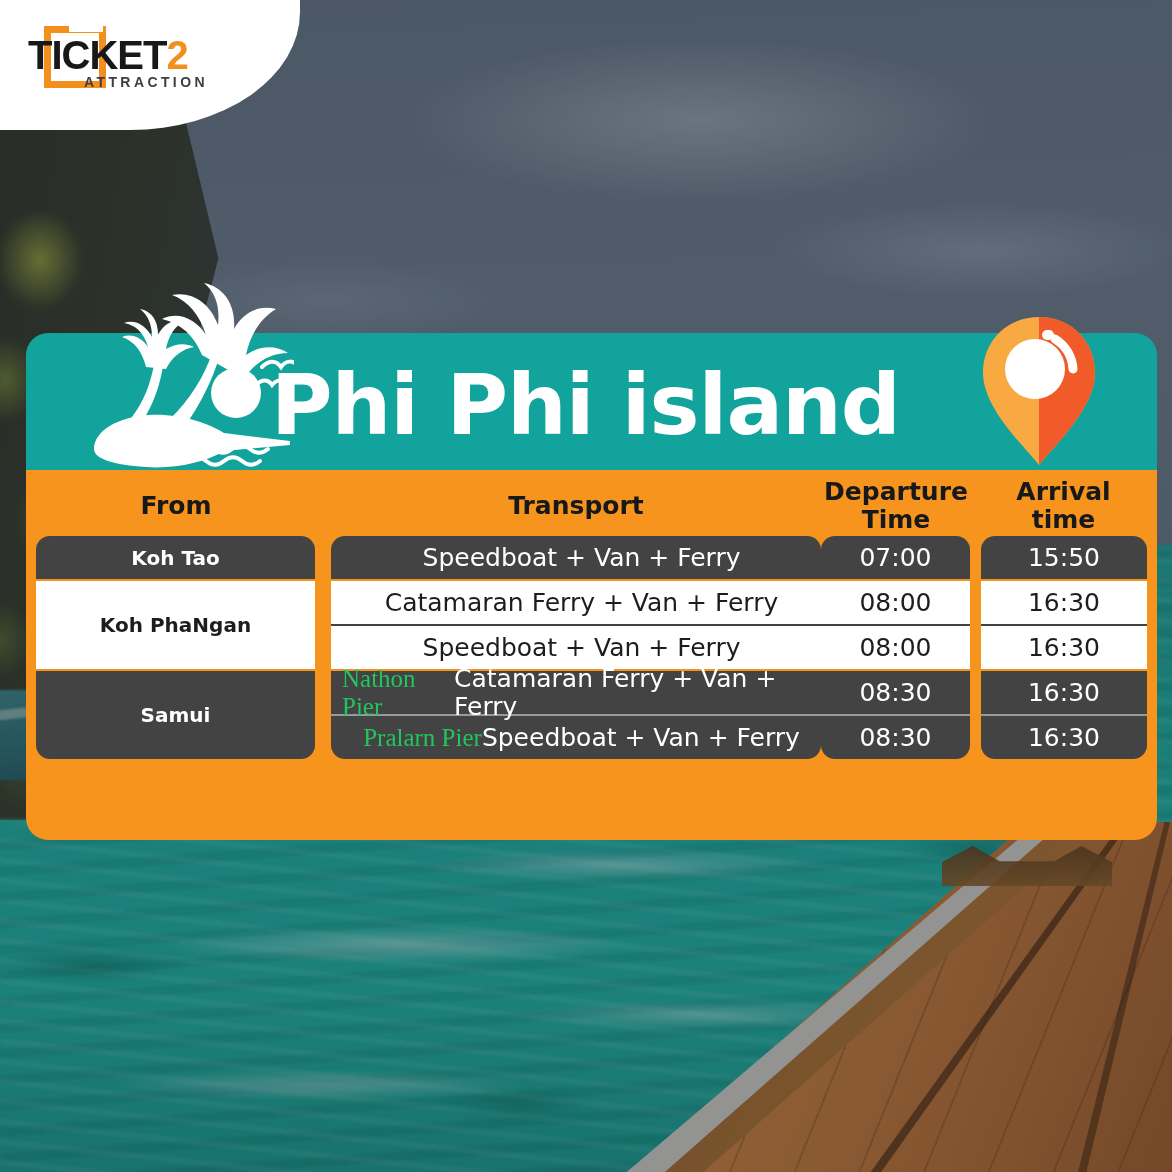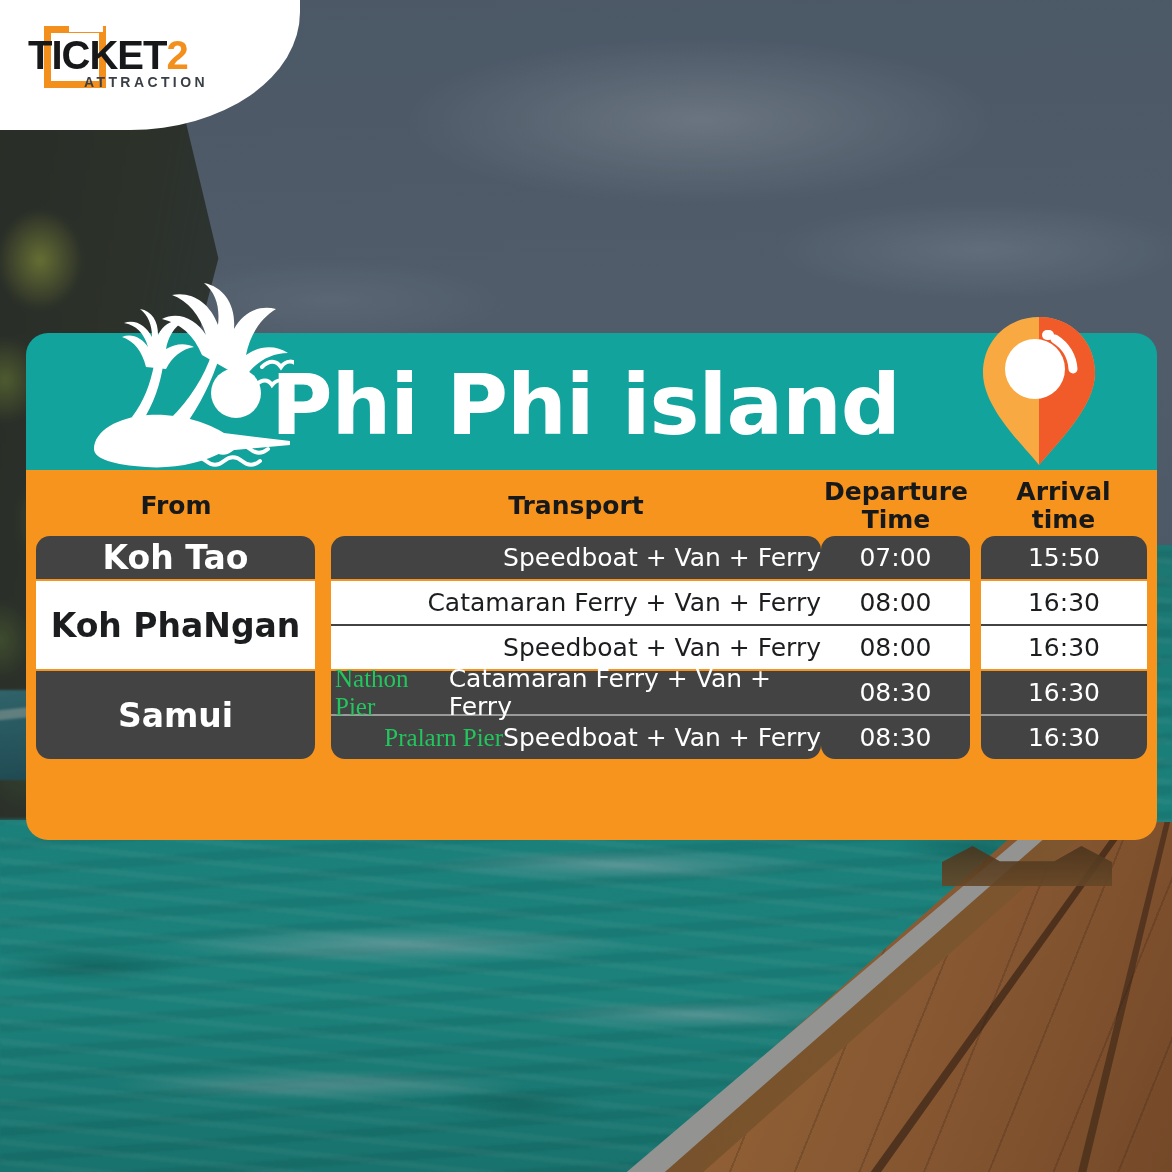--- a/index.html
+++ b/index.html
@@ -201,28 +201,28 @@
 
   .cell{
     display:flex; align-items:center;
     font-family:"DejaVu Sans", sans-serif;
     font-size:25px; line-height:28px;
     height:43px;
   }
   .cell.dark{ background:#434343; color:#ffffff; }
   .cell.light{ background:#ffffff; color:#1b1d1f; }
   .cell.center{ justify-content:center; }
-  .cell.left{ justify-content:flex-end; padding-left:4px; }
+  .cell.left{ justify-content:center; padding-left:11px; }
   .cell .pier{ color:#22c55e;font-family:Liberation Serif, serif; }
   .sep-light{ height:2px; background:#434343; }
 
   .from-cell{
     display:flex; align-items:center; justify-content:center;
     font-family:"DejaVu Sans", sans-serif;
-    font-weight:bold; font-size:33px;
+    font-weight:bold; font-size:20px;
   }
   .from-cell.dark{ background:#434343; color:#ffffff; }
   .from-cell.light{ background:#ffffff; color:#1b1d1f; }
 </style>
 </head>
 <body>
 
 <div id="photo">
   <div class="sky"></div>
   <div class="sea"></div>

